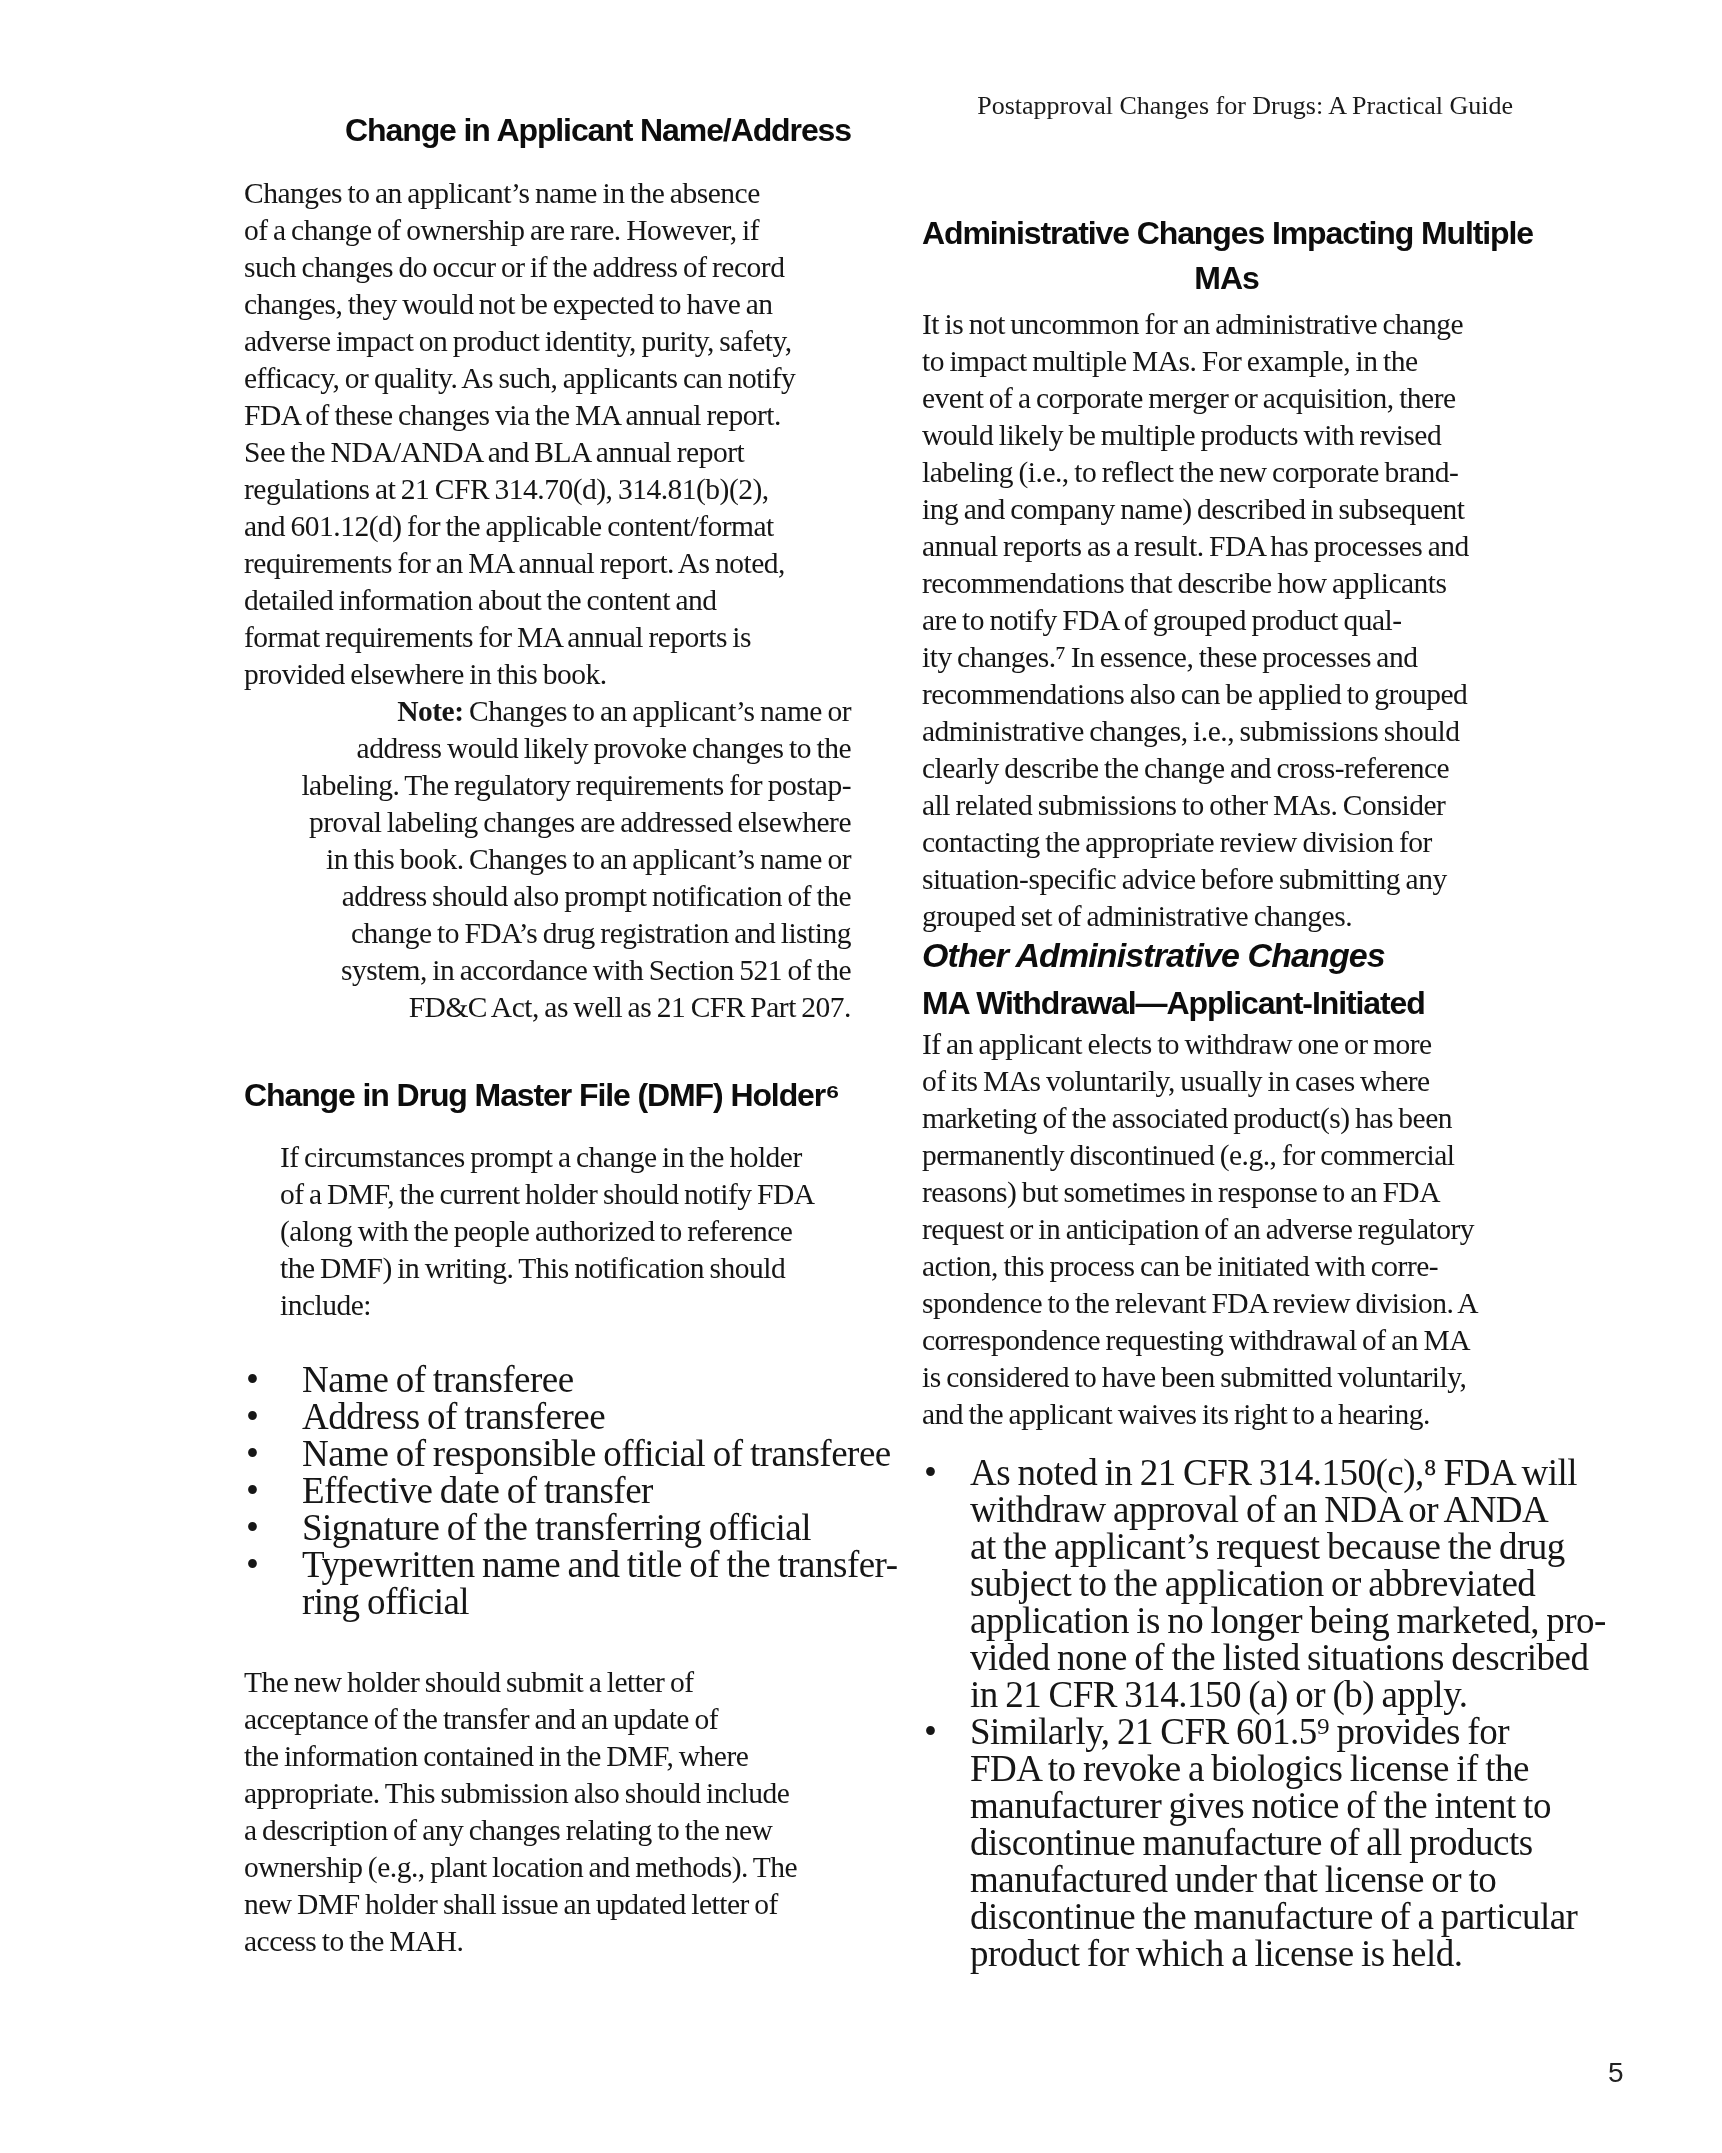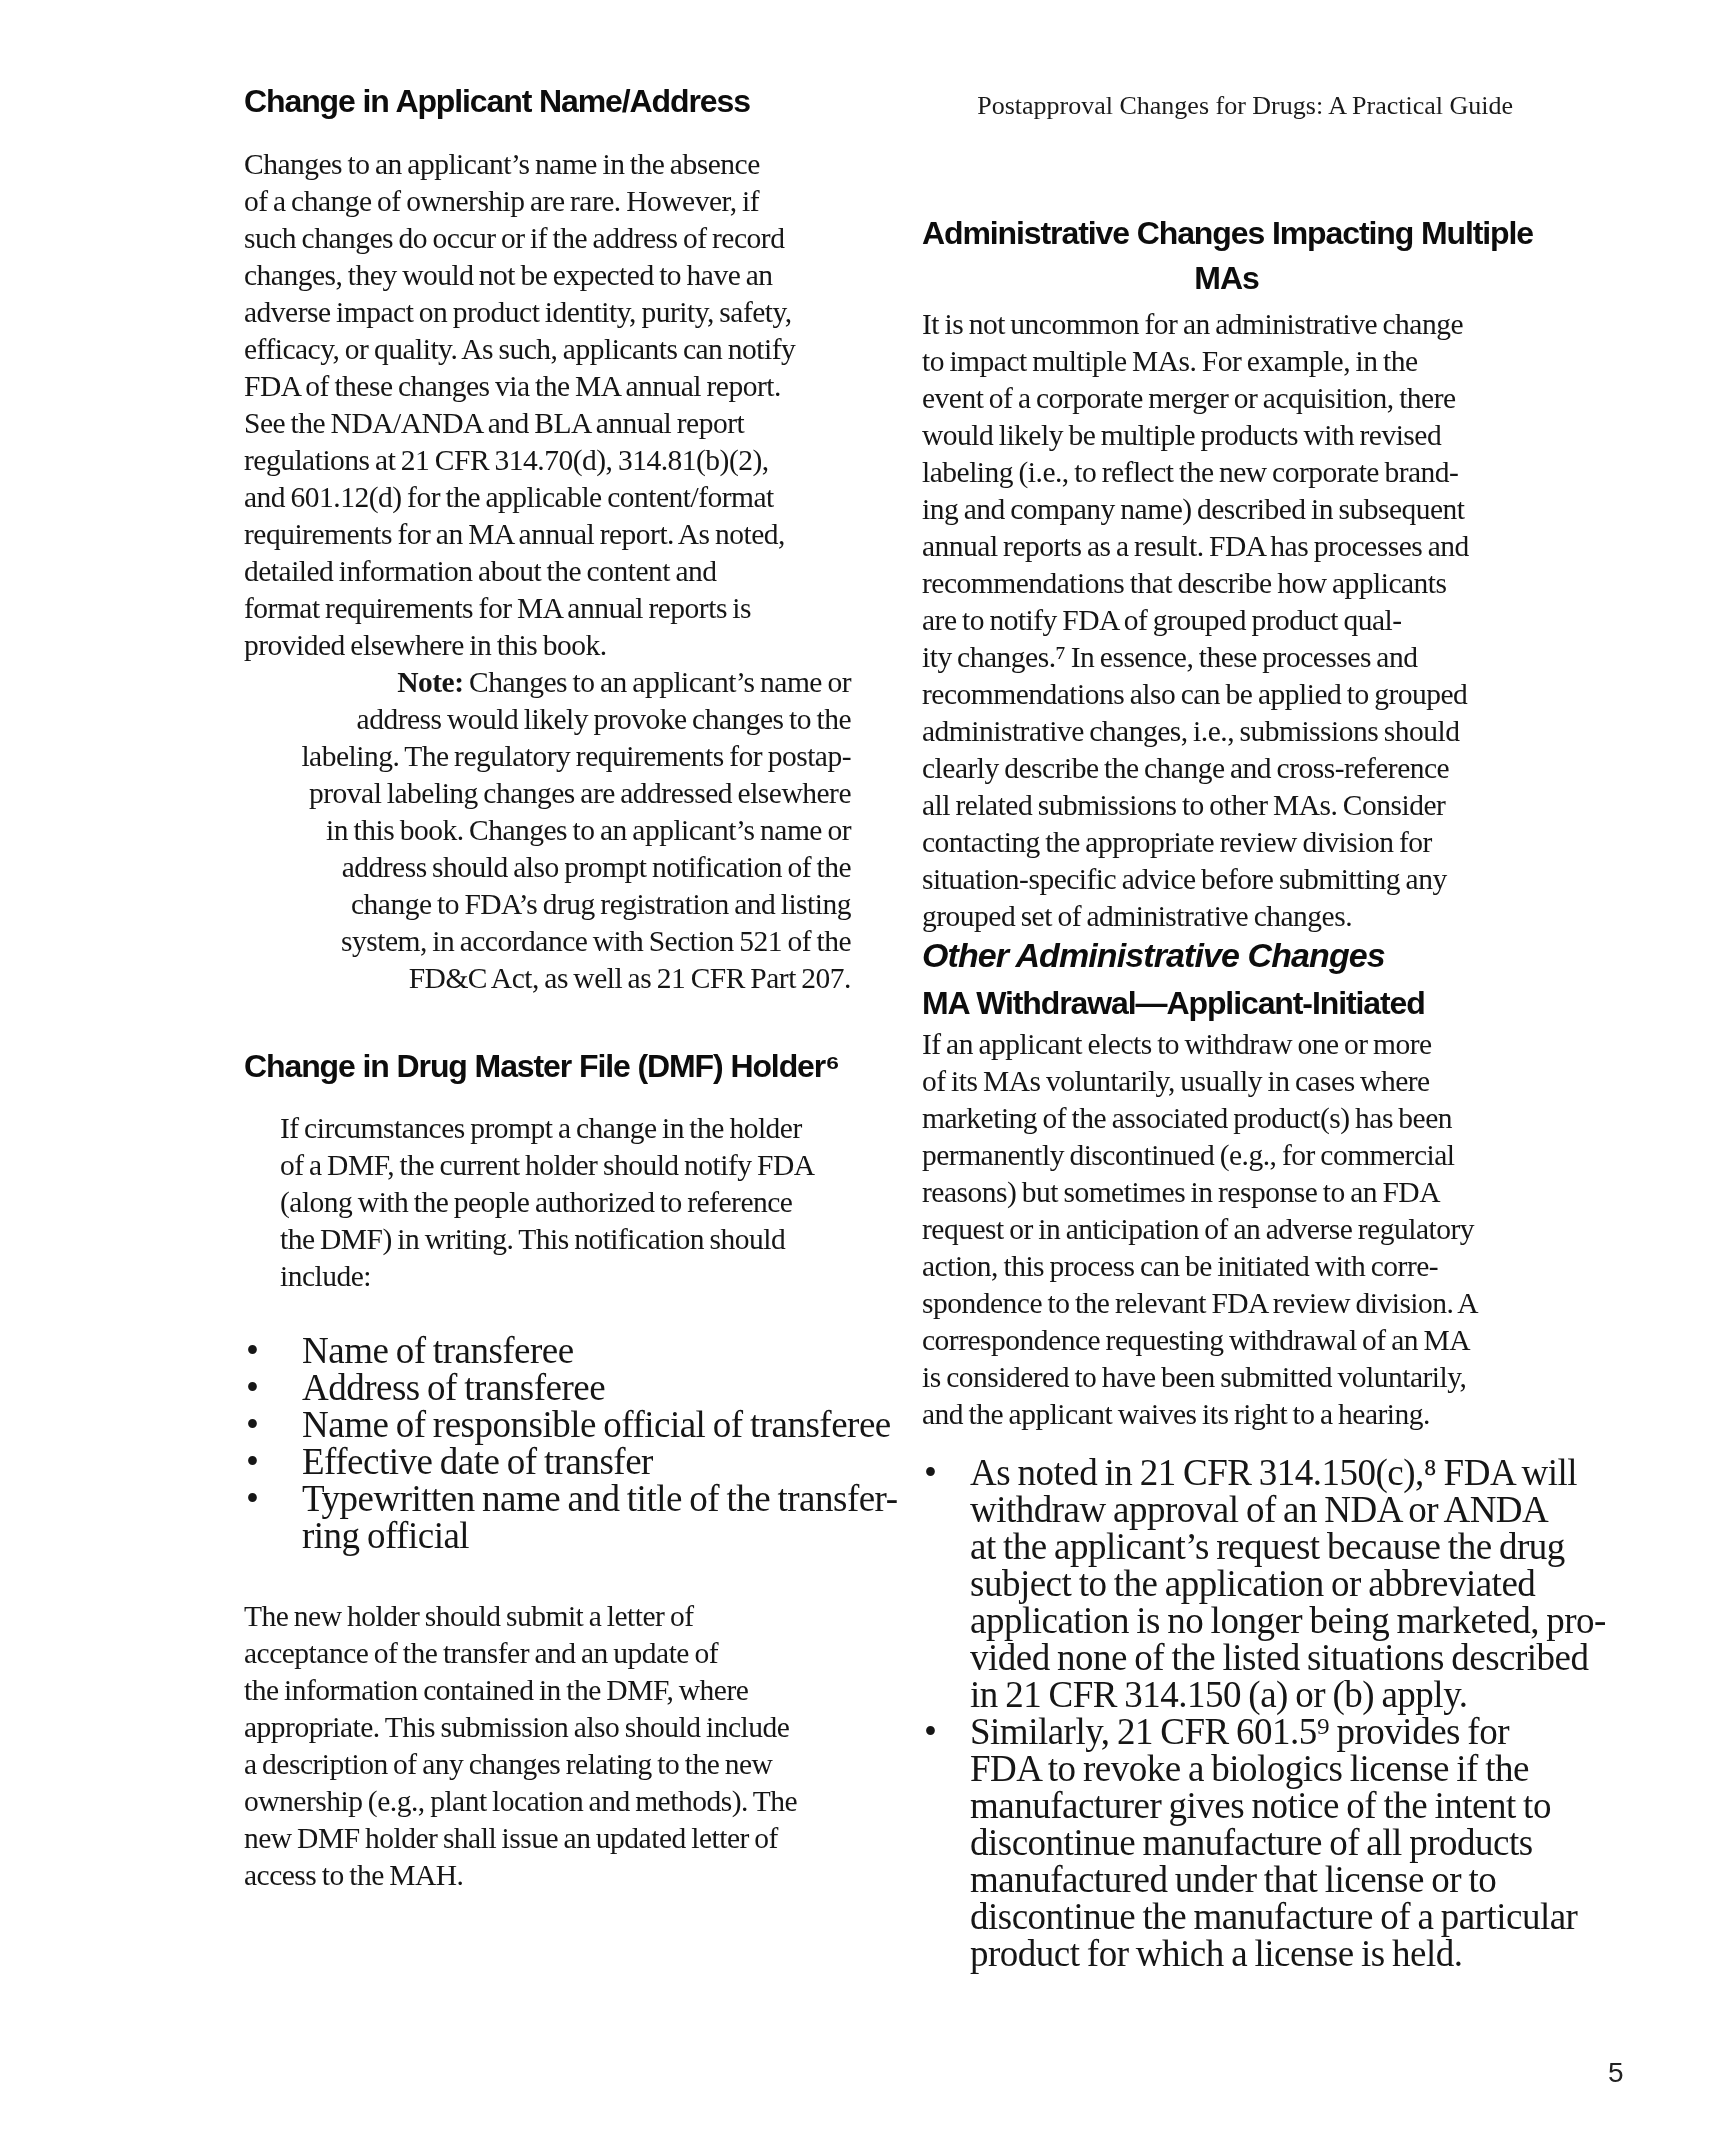--- a/index.html
+++ b/index.html
@@ -62,21 +62,21 @@
     content:"\2022";
     position:absolute; left:1.9px; top:0;
   }
   .page-number {
     position:absolute; left:1608px; top:2057px;
     font-family:"Liberation Sans","DejaVu Sans",sans-serif;
     font-size:28px; color:#222222;
   }
 
   
-  .col-left  .h1        { margin-top:83px; }
+  .col-left  .h1        { margin-top:112px;text-align:right; }
   .col-left  .p1        { margin-top:26px; }
   .col-left  .note      { margin-top:0;text-align:right; }
   .col-left  .h2        { margin-top:51px; }
   .col-left  .p3        { margin-top:25px;margin-left:36px; }
   .col-left  .bullets   { margin-top:37px; }
   .col-left  .p4        { margin-top:44px; }
 
   .col-right .h1        { margin-top:211px; }
   .col-right .p1        { margin-top:4.7px; }
   .col-right .h-italic  { }
@@ -120,20 +120,21 @@
     <p class="body-text p3">If circumstances prompt a change in the holder
 of a DMF, the current holder should notify FDA
 (along with the people authorized to reference
 the DMF) in writing. This notification should
 include:</p>
     <div class="bullet-list bullets">
         <div class="bullet-item">Name of transferee</div>
         <div class="bullet-item">Address of transferee</div>
         <div class="bullet-item">Name of responsible official of transferee</div>
         <div class="bullet-item">Effective date of transfer</div>
+        <div class="bullet-item">Signature of the transferring official</div>
         <div class="bullet-item">Typewritten name and title of the transfer-
 ring official</div>
       </div>
     <p class="body-text p4">The new holder should submit a letter of
 acceptance of the transfer and an update of
 the information contained in the DMF, where
 appropriate. This submission also should include
 a description of any changes relating to the new
 ownership (e.g., plant location and methods). The
 new DMF holder shall issue an updated letter of

